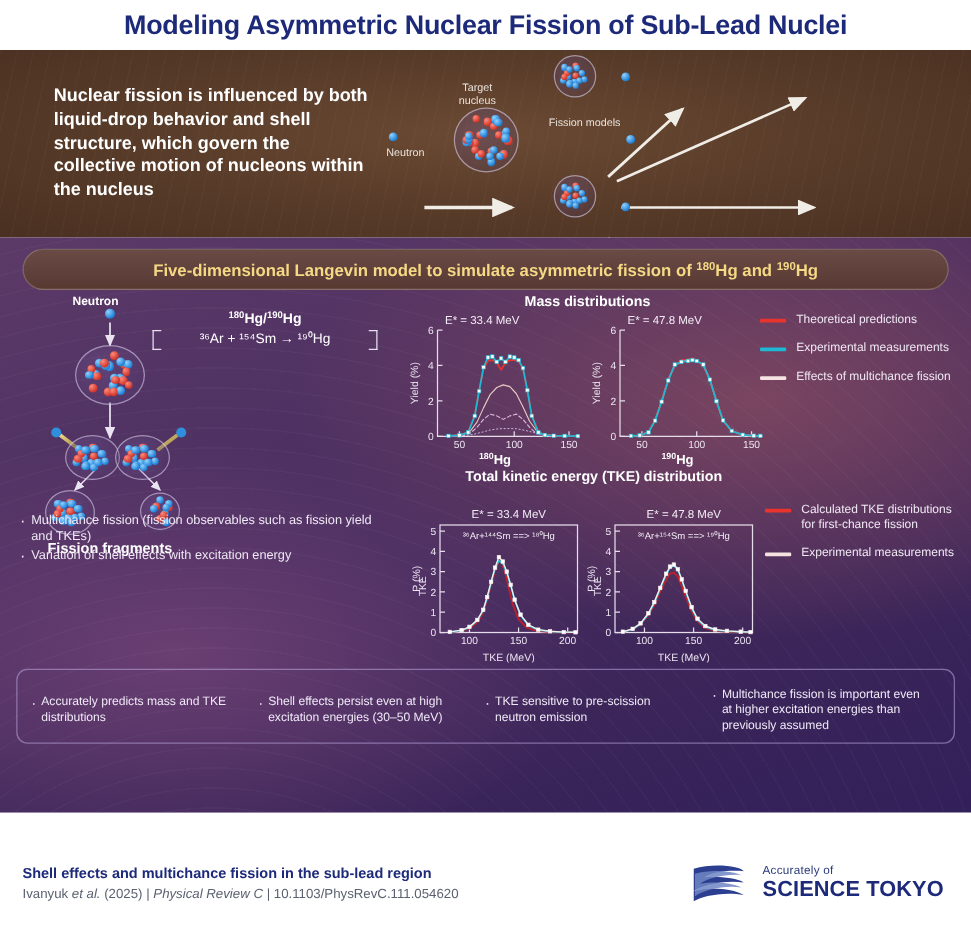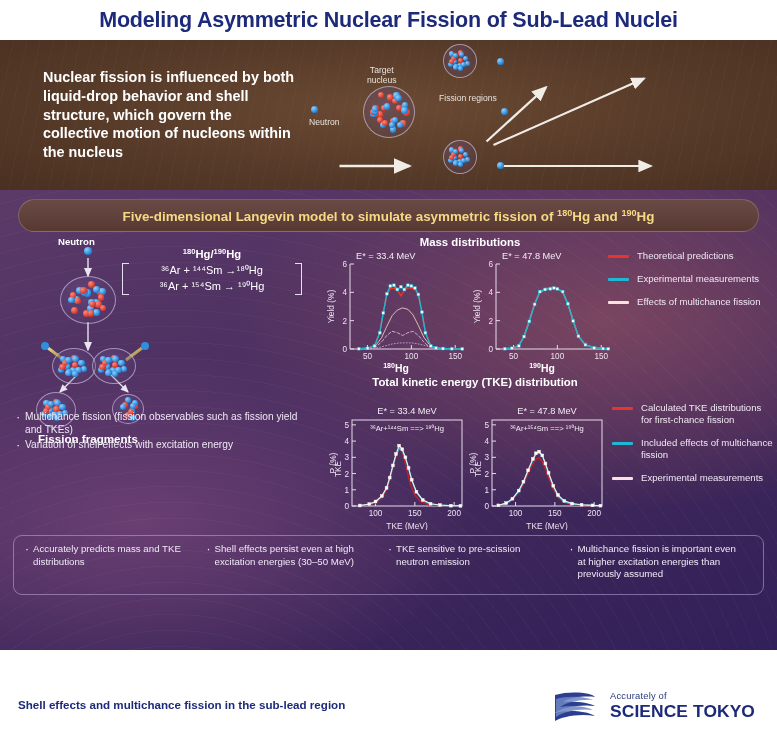--- a/index.html
+++ b/index.html
@@ -147,21 +147,21 @@
   .legend-row { display: flex; align-items: flex-start; margin-bottom: 11px; }
   .legend-swatch {
     width: 21px; height: 3px; margin-top: 5px; margin-right: 8px; flex: none; border-radius: 1px;
   }
   .legend-label { color: #efe7f3; font-size: 9.6px; line-height: 1.26; }
 
   
   .findings {
     position: absolute; left: 13px; top: 345px; width: 751px; height: 60px;
     border: 1.2px solid rgba(190,170,225,0.55); border-radius: 9px;
-    display: flex; z-index: 5; padding: 7px 19px 0 4px;
+    display: flex; z-index: 5; padding: 7px 19px 0 4px; align-items: center;
   }
   .find-col { flex: 1; padding: 0 7px; }
   .find-col p {
     color: #efe8f6; font-size: 9.7px; line-height: 1.29; padding-left: 8px;
     position: relative;
   }
   .find-col p::before {
     content: "\00B7"; position: absolute; left: 0; top: -1px; font-size: 12px;
   }
 
@@ -202,21 +202,21 @@
 </div>
 
 <div class="banner">
   <div class="banner-left">
     <div class="banner-text">Nuclear fission is influenced by both liquid-drop behavior and shell structure, which govern the collective motion of nucleons within the nucleus</div>
   </div>
 
   <div class="banner-mid">
     <div class="nuc-label" style="left:8px; top:78px;">Neutron</div>
     <div class="nuc-label" style="left:66px; top:26px;">Target<br>nucleus</div>
-    <div class="nuc-label" style="left:138px; top:54px;">Fission regions</div>
+    <div class="nuc-label" style="left:138px; top:54px;">Fission models</div>
 
     <svg class="arrow-svg" viewBox="0 0 272 150">
       <defs>
         <marker id="ah" markerWidth="7" markerHeight="6" refX="6" refY="3" orient="auto">
           <path d="M0,0 L7,3 L0,6 z" fill="#f0ece6"></path>
         </marker>
       </defs>
       <line x1="22" y1="72" x2="62" y2="72" stroke="#f0ece6" stroke-width="1.5" marker-end="url(#ah)"></line>
       <line x1="106" y1="58" x2="140" y2="27" stroke="#f0ece6" stroke-width="1.3" marker-end="url(#ah)"></line>
       <line x1="106" y1="86" x2="140" y2="118" stroke="#f0ece6" stroke-width="1.3" marker-end="url(#ah)"></line>
@@ -320,21 +320,20 @@
   <div class="pill">
     <span>Five-dimensional Langevin model to simulate asymmetric fission of <sup class="iso">180</sup>Hg and <sup class="iso">190</sup>Hg</span>
   </div>
 
   <div class="left-panel">
     <div class="lp-title" style="left:58px; top:0;">Neutron</div>
 
     <div class="eqbox">
       <div class="eq-head"><sup class="iso">180</sup>Hg/<sup class="iso">190</sup>Hg</div>
       <div class="eq-rows">
-        <div class="eq-row">³⁶Ar + ¹⁴⁴Sm →¹⁸⁰Hg</div>
         <div class="eq-row">³⁶Ar + ¹⁵⁴Sm → ¹⁹⁰Hg</div>
       </div>
     </div>
 
     <svg style="position:absolute;left:0;top:0;width:312px;height:230px;">
       <defs>
         <marker id="ah2" markerWidth="7" markerHeight="6" refX="6" refY="3" orient="auto">
           <path d="M0,0 L7,3 L0,6 z" fill="#e9e3f2"></path>
         </marker>
         <linearGradient id="gneu" x1="0" y1="0" x2="1" y2="1">
@@ -675,24 +674,20 @@
         <rect x="137.02857142857144" y="114.27547169811321" width="2.8" height="2.8" fill="#ffffff" stroke="#f6ecea" stroke-width="0.5"></rect>
         <text class="tick-txt" text-anchor="middle" transform="translate(19,79) rotate(-90)" font-size="5.6px">TKE</text>
       </svg></div>
 
   <div class="legend" style="left:612px; top:212px; width:162px;">
     <div class="legend-row">
       <div class="legend-swatch" style="background:#e8342c"></div>
       <div class="legend-label">Calculated TKE distributions for first-chance fission</div>
     </div>
     <div class="legend-row">
-      <div class="legend-swatch" style="background:#1fb8d4"></div>
-      <div class="legend-label">Included effects of multichance fission</div>
-    </div>
-    <div class="legend-row">
       <div class="legend-swatch" style="background:#f4e3e0"></div>
       <div class="legend-label">Experimental measurements</div>
     </div>
   </div>
 
   <div class="findings">
     <div class="find-col">
         <p>Accurately predicts mass and TKE distributions</p>
       </div>
     <div class="find-col">
@@ -704,20 +699,23 @@
     <div class="find-col">
         <p>Multichance fission is important even at higher excitation energies than previously assumed</p>
       </div>
   </div>
 
 </div>
 
 <div class="footer">
   <div class="foot-left">
     <div class="foot-title">Shell effects and multichance fission in the sub-lead region</div>
+    <div class="foot-sub">
+      <span>Ivanyuk <em>et al.</em> (2025)</span><span> | </span><em>Physical Review C</em><span> | </span><span>10.1103/PhysRevC.111.054620</span>
+    </div>
   </div>
   <div class="logo">
     <svg width="52" height="40" viewBox="0 0 52 40">
       <path d="M6 9 C22 4, 44 7, 46 11 C40 10, 22 10, 14 16 C24 15, 40 16, 46 20 C30 18, 12 22, 6 27 C16 24, 36 24, 46 30 C30 27, 12 31, 6 35 Z" fill="#2c3e8f"></path>
       <path d="M7 13 C20 9, 38 11, 44 14 C32 13, 18 16, 11 21 C22 19, 36 20, 44 24 C30 22, 14 26, 7 31 Z" fill="#6f86c4" opacity="0.85"></path>
     </svg>
     <div class="logo-txt">
       <div class="logo-inst">Accurately of</div>
       <div class="logo-main">SCIENCE TOKYO</div>
     </div>

